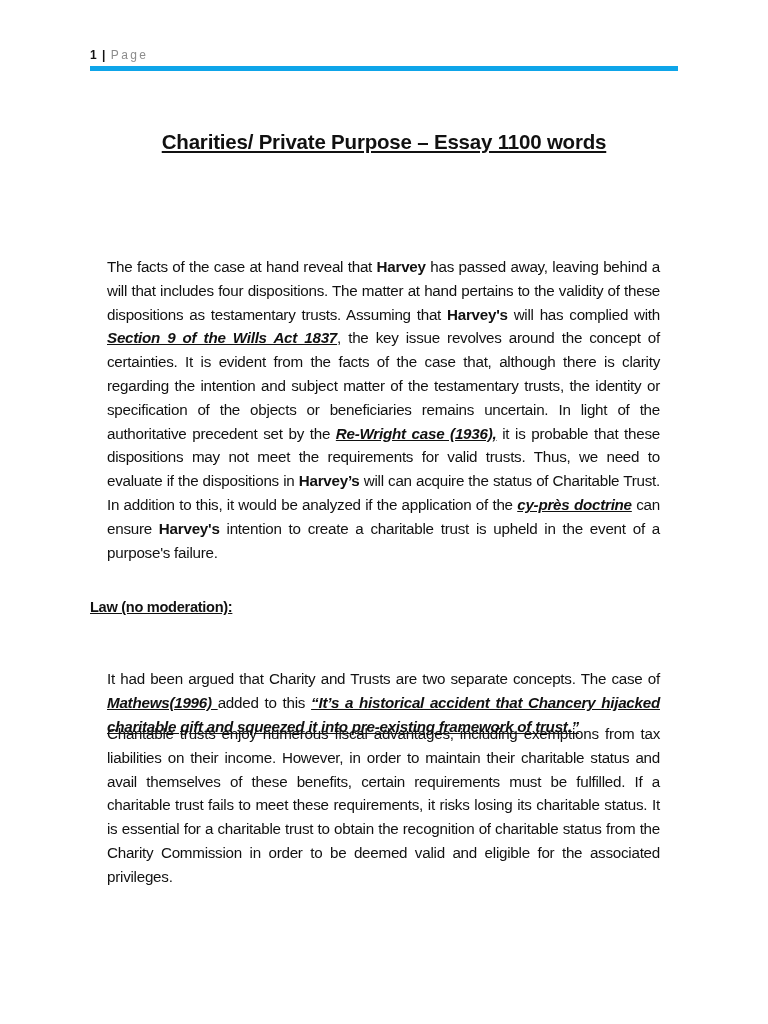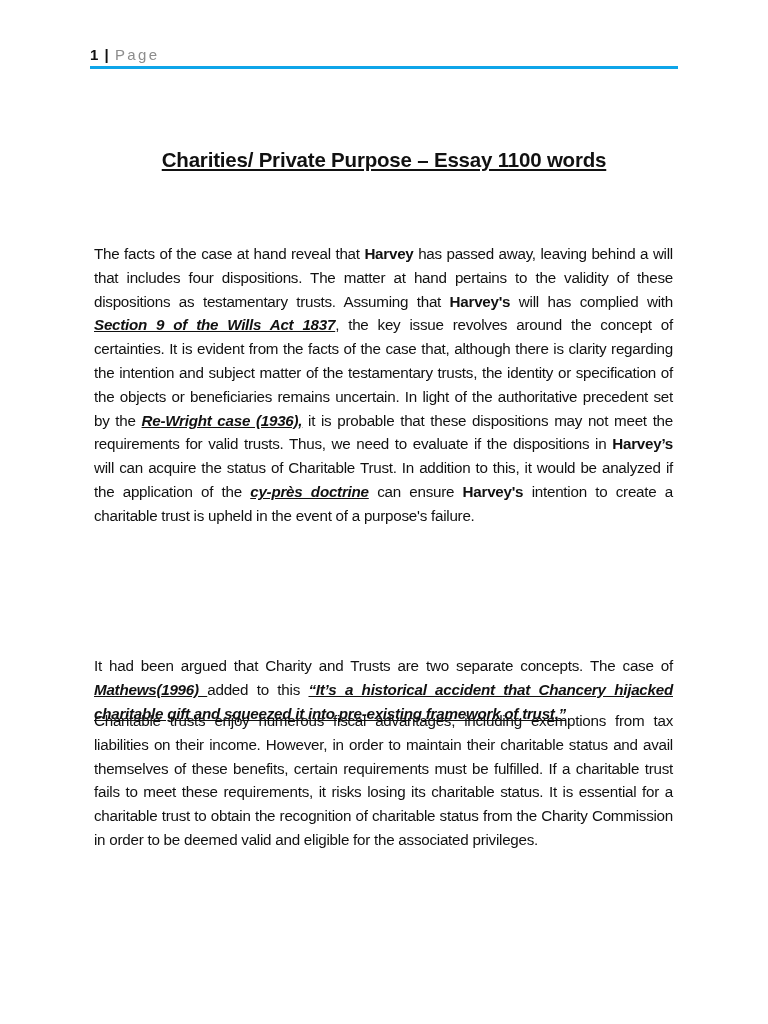--- a/index.html
+++ b/index.html
@@ -20,33 +20,33 @@
     left: 0; top: 0;
     width: 768px; height: 1024px;
     background: #fff;
   }
   .header {
     position: absolute;
     left: 90px;
     top: 46px;
     width: 588px;
     height: 20px;
-    border-bottom: 3px solid #0ea5e9;
-    font-size: 15px;
+    border-bottom: 5px solid #0ea5e9;
+    font-size: 12px;
     line-height: 18px;
   }
   .header .num { font-weight: bold; color: #111; }
   .header .bar { font-weight: bold; color: #111; margin: 0 2px 0 2px; }
   .header .pg { color: #8c8c8c; letter-spacing: 2.4px; }
 
   .title {
     position: absolute;
     left: 0;
     width: 768px;
-    top: 148px;
+    top: 130px;
     text-align: center;
     font-size: 20.5px;
     font-weight: bold;
     text-decoration: underline;
     letter-spacing: -0.2px;
   }
 
   .content {
     position: absolute;
     left: 90px;
@@ -55,21 +55,21 @@
     line-height: 23.8px;
     letter-spacing: -0.25px;
   }
   .heading {
     font-weight: bold;
     text-decoration: underline;
     font-size: 14.6px;
     letter-spacing: -0.3px;
   }
   p.body {
-    margin: 4px;
+    margin: 17px;
     text-align: justify;
   }
   .b { font-weight: bold; }
   .biu { font-weight: bold; font-style: italic; text-decoration: underline; }
 
   #summary-heading { top: 206px; }
   #summary-para { top: 238px; }
   #law-heading { top: 596px; }
   #law-para-1 { top: 650px; }
   #law-para-2 { top: 705px; }
@@ -85,20 +85,21 @@
     <span class="pg">Page</span>
   </div>
 
   <div class="title">Charities/ Private Purpose – Essay 1100 words</div>
 
 
   <div class="content" id="summary-para">
     <p class="body"><span>The facts of the case at hand reveal that </span><span class="b">Harvey</span><span> has passed away, leaving behind a will that includes four dispositions. The matter at hand pertains to the validity of these dispositions as testamentary trusts. Assuming that </span><span class="b">Harvey's</span><span> will has complied with </span><span class="biu">Section 9 of the Wills Act 1837</span><span>, the key issue revolves around the concept of certainties. It is evident from the facts of the case that, although there is clarity regarding the intention and subject matter of the testamentary trusts, the identity or specification of the objects or beneficiaries remains uncertain. In light of the authoritative precedent set by the </span><span class="biu">Re-Wright case (1936),</span><span> it is probable that these dispositions may not meet the requirements for valid trusts. Thus, we need to evaluate if the dispositions in </span><span class="b">Harvey’s</span><span> will can acquire the status of Charitable Trust. In addition to this, it would be analyzed if the application of the </span><span class="biu">cy-près doctrine</span><span> can ensure </span><span class="b">Harvey's</span><span> intention to create a charitable trust is upheld in the event of a purpose's failure.</span></p>
   </div>
 
+  <div class="content heading" id="law-heading">Law (no moderation):</div>
 
   <div class="content" id="law-para-1">
     <p class="body"><span>It had been argued that Charity and Trusts are two separate concepts. The case of </span><span class="biu">Mathews(1996) </span><span>added to this </span><span class="biu">“It’s a historical accident that Chancery hijacked charitable gift and squeezed it into pre-existing framework of trust.”</span></p>
   </div>
 
   <div class="content" id="law-para-2">
     <p class="body">Charitable trusts enjoy numerous fiscal advantages, including exemptions from tax liabilities on their income. However, in order to maintain their charitable status and avail themselves of these benefits, certain requirements must be fulfilled. If a charitable trust fails to meet these requirements, it risks losing its charitable status. It is essential for a charitable trust to obtain the recognition of charitable status from the Charity Commission in order to be deemed valid and eligible for the associated privileges.</p>
   </div>
 
 </div>

